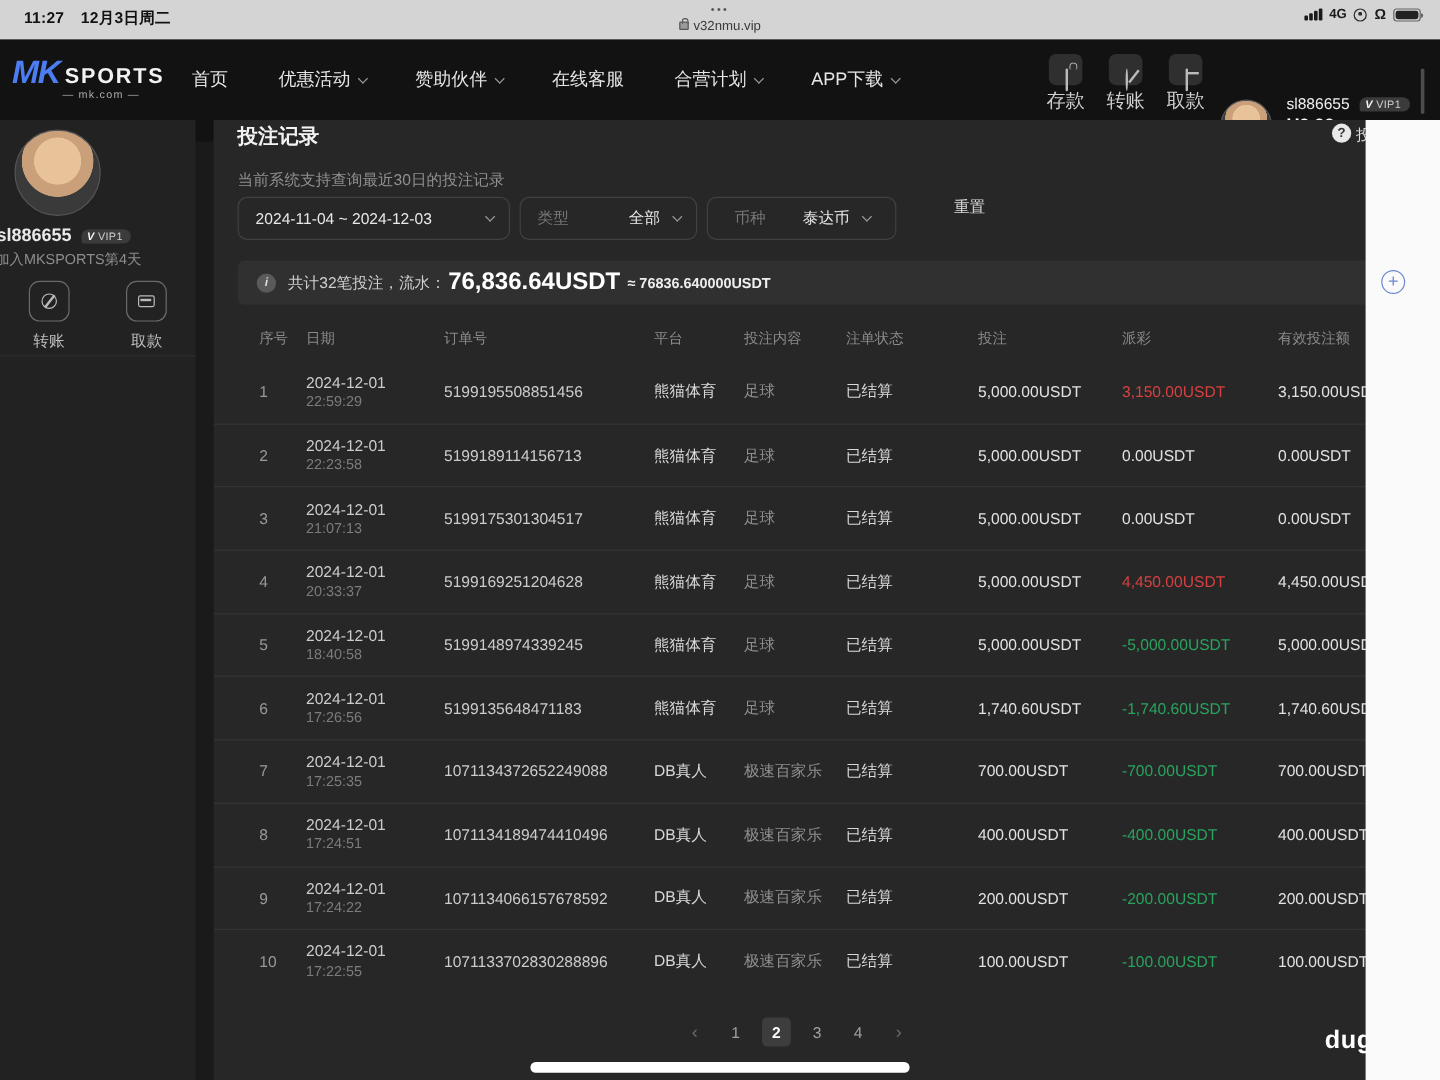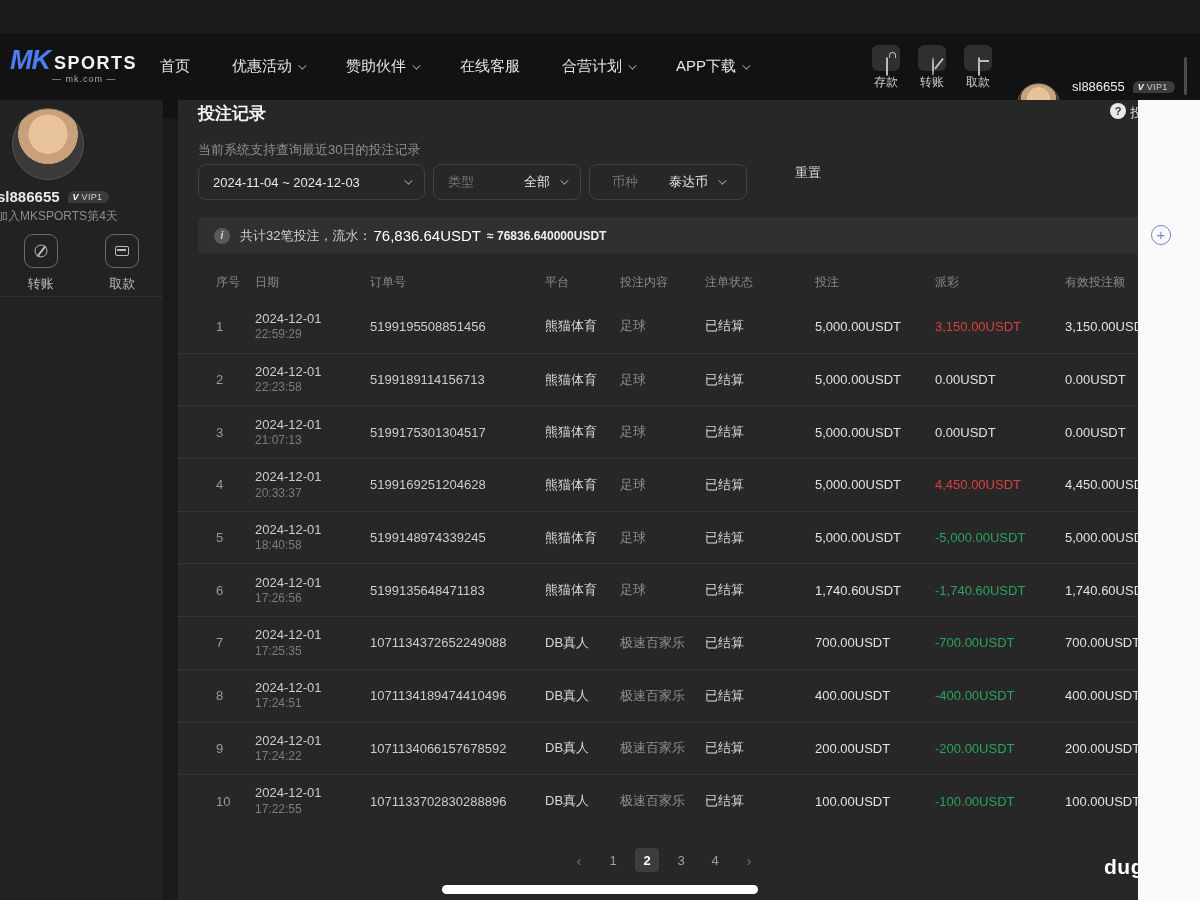--- a/index.html
+++ b/index.html
@@ -39,21 +39,21 @@
   .nav-actions { position:absolute; left:872px; top:12px; display:flex; gap:18px; }
   .qa { display:flex; flex-direction:column; align-items:center; gap:3px; cursor:pointer; }
   .qa-tile { width:28px; height:26px; background:#2f2f2f; border-radius:6px; position:relative; }
   .qa-glyph { position:absolute; left:50%; top:50%; transform:translate(-50%,-50%); color:#c9c9c9; }
   .g-dep { width:12px; height:9px; border:1.5px solid #bbb; border-radius:2px; position:relative; margin-top:3px; }
   .g-dep:before { content:""; position:absolute; left:2px; top:-6px; width:5px; height:5px; border:1.5px solid #bbb; border-bottom:none; border-radius:4px 4px 0 0; }
   .g-tr { width:13px; height:13px; border:1.5px solid #bbb; border-radius:50%; position:relative; }
   .g-tr:before { content:""; position:absolute; left:5px; top:-1px; width:1.5px; height:13px; background:#bbb; transform:rotate(38deg); }
   .g-wd { width:14px; height:10px; border:1.5px solid #bbb; border-radius:2px; position:relative; }
   .g-wd:before { content:""; position:absolute; left:1px; top:2px; width:9px; height:1.5px; background:#bbb; }
-  .qa-label { font-size:12px; color:#cfcfcf; }
+  .qa-label { font-size:16px; color:#cfcfcf; }
   .avatar { border-radius:50%; background:radial-gradient(circle at 50% 36%, #e8c39a 0 34%, #caa07a 35% 52%, #3a3a3a 53%), #3a3a3a; border:1px solid #555; }
   .nav-avatar { position:absolute; left:1017px; top:50px; width:43px; height:43px; }
   .nav-user { position:absolute; left:1072px; top:46px; }
   .nu-row1 { display:flex; align-items:center; gap:8px; }
   .nu-name { font-size:13px; color:#efefef; }
   .vip-badge { display:inline-flex; align-items:center; gap:3px; background:#3b3b3b; border-radius:8px 8px 8px 2px; padding:1px 7px 1px 5px; }
   .vip-v { font-size:9px; font-weight:900; font-style:italic; color:#f5f5f5; }
   .vip-t { font-size:9px; color:#cfcfcf; letter-spacing:.3px; }
   .nu-row2 { display:flex; align-items:center; gap:6px; margin-top:2px; }
   .nu-balance { font-size:15px; font-weight:bold; color:#fff; }
@@ -90,21 +90,21 @@
   .sel-date { width:227px; padding:0 14px; justify-content:space-between; }
   .sel-date .val { font-size:13px; color:#e8e8e8; }
   .sel-type { width:148px; padding:0 14px; justify-content:space-between; }
   .sel-cur { width:158px; padding:0 22px; justify-content:space-between; }
   .sel .lab { font-size:13px; color:#767676; }
   .sel .v2 { font-size:13px; color:#e8e8e8; margin-left:auto; margin-right:10px; }
   .reset-btn { font-size:13px; color:#dcdcdc; margin-left:40px; cursor:pointer; }
   .summary { position:absolute; left:20px; top:117px; width:950px; height:37px; background:#303030; border-radius:6px; display:flex; align-items:center; padding-left:16px; }
   .info-i { width:16px; height:16px; border-radius:50%; background:#5a5a5a; color:#ddd; font-size:10px; font-style:italic; font-weight:bold; text-align:center; line-height:16px; margin-right:10px; }
   .sum-prefix { font-size:13px; color:#cfcfcf; }
-  .sum-amount { font-size:15px; font-weight:normal; color:#fff; margin-left:2px; }
+  .sum-amount { font-size:20px; font-weight:bold; color:#fff; margin-left:2px; }
   .sum-approx { font-size:12px; font-weight:bold; color:#efefef; margin-left:6px; }
 
   .grid { display:grid; grid-template-columns:39px 115px 175px 75px 85px 110px 120px 130px minmax(0,1fr); align-items:center; padding-left:38px; }
   .thead { position:absolute; left:0; top:165px; width:972px; height:35px; }
   .thead .th { font-size:12px; color:#8a8a8a; }
   .tbody { position:absolute; left:0; top:200px; width:972px; }
   .trow { height:52.7px; border-top:1px solid #353535; }
   .trow:first-child { border-top:none; }
   .c-no { font-size:13px; color:#9a9a9a; }
   .c-date { line-height:1.25; }
@@ -132,20 +132,40 @@
   .white-strip { position:absolute; left:1138px; top:100px; width:62px; height:800px; background:#fafafa; z-index:5; }
   .fab-plus { position:absolute; left:13px; top:125px; width:20px; height:20px; border:1.6px solid #6c87cf; border-radius:50%; color:#6c87cf; font-size:15px; line-height:18px; text-align:center; cursor:pointer; }
 
   .home-indicator { position:absolute; left:442px; top:885px; width:316px; height:9px; background:#fff; border-radius:5px; z-index:6; }
 </style>
 </head>
 <body>
 
 <div id="screen">
 
+  <div class="statusbar">
+    <div class="sb-left">
+      <span>11:27</span>
+      <span class="sb-date">12月3日周二</span>
+    </div>
+    <div class="sb-dots">•••</div>
+    <div class="sb-url"><span class="lock"></span><span>v32nmu.vip</span></div>
+    <div class="sb-right">
+      <span class="sig">
+          <i style="height:4px"></i>
+          <i style="height:6px"></i>
+          <i style="height:8px"></i>
+          <i style="height:10px"></i>
+        </span>
+      <span class="sb-4g">4G</span>
+      <span class="sb-circ"></span>
+      <span class="sb-head">Ω</span>
+      <span class="batt"></span>
+    </div>
+  </div>
 
   <div class="navbar">
     <div class="logo">
       <div class="logo-row">
         <span class="logo-mk">MK</span>
         <span class="logo-sports">SPORTS</span>
       </div>
       <div class="logo-domain">— mk.com —</div>
     </div>
     <div class="nav-menu" id="nav-menu">

